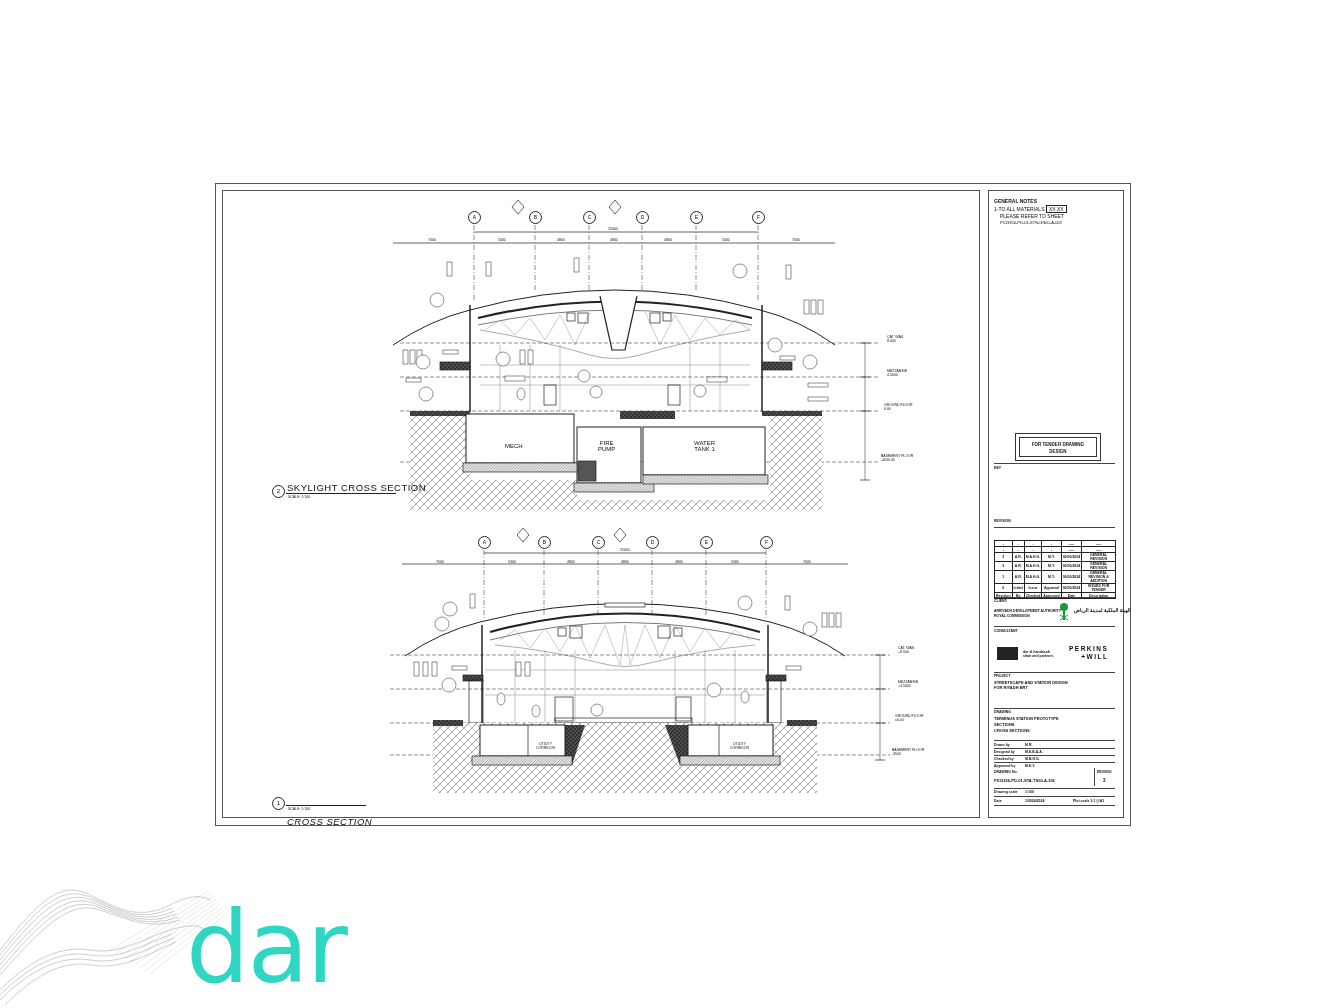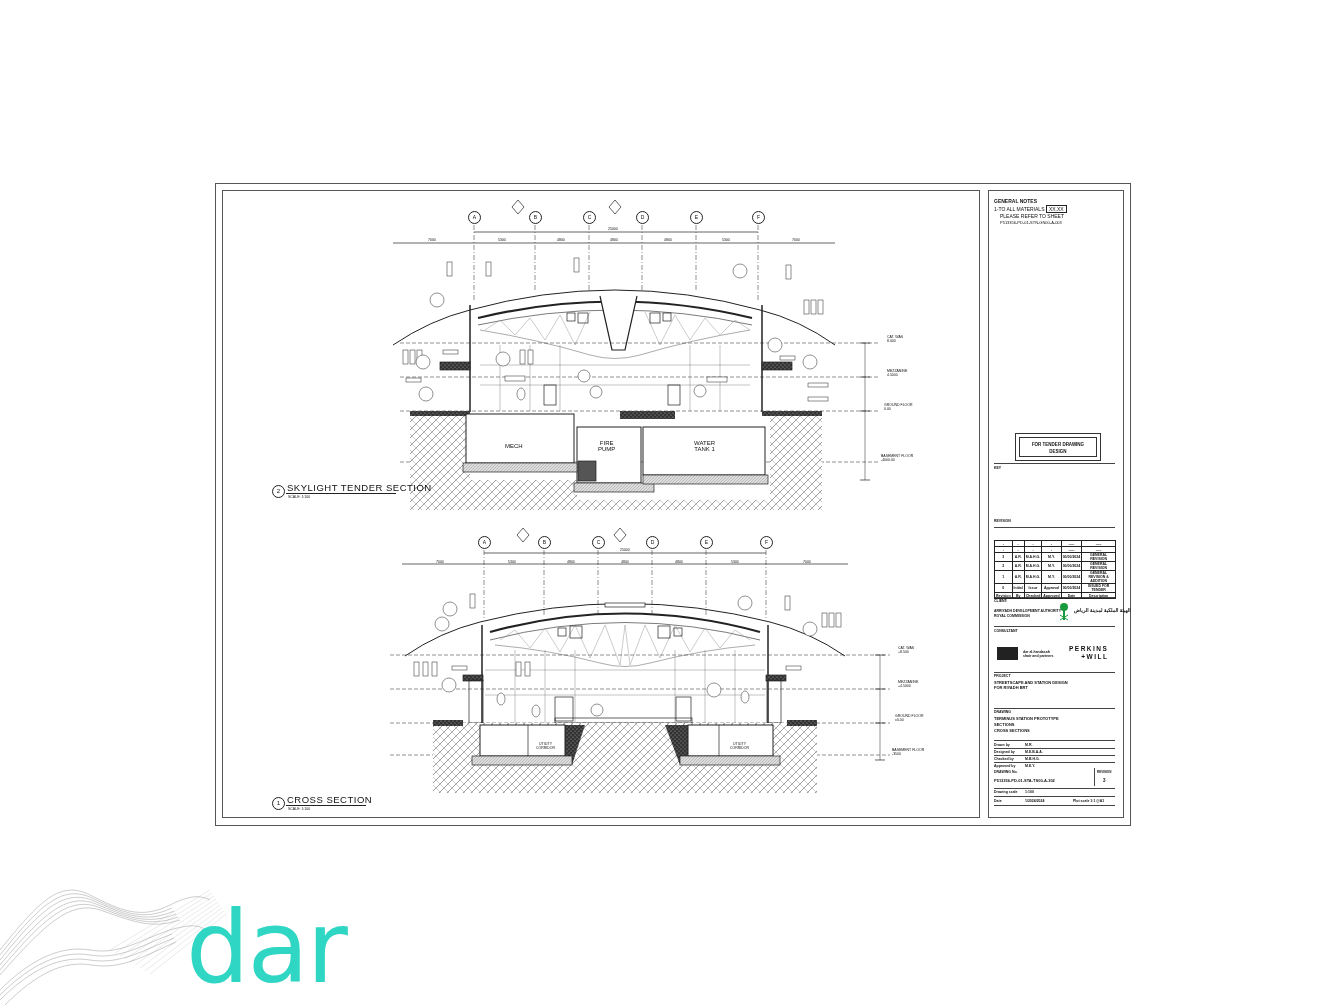--- a/index.html
+++ b/index.html
@@ -307,21 +307,21 @@
 PUMP</div>
 <div class="room" style="left:694px;top:440px;">WATER
 TANK 1</div>
 
 <div class="lvl" style="left:887px;top:335px;"><span>CAT. WAS</span><br><span>8.000</span></div>
 <div class="lvl" style="left:887px;top:369px;"><span>MEZZANINE</span><br><span>4.5000</span></div>
 <div class="lvl" style="left:884px;top:403px;"><span>GROUND FLOOR</span><br><span>0.00</span></div>
 <div class="lvl" style="left:881px;top:454px;"><span>BASEMENT FLOOR</span><br><span>-4000.00</span></div>
 
 <div class="sec-num" style="left:272px;top:485px;">2</div>
-<div class="sec-title" style="left:287px;top:482px;">SKYLIGHT TENDER SECTION</div>
+<div class="sec-title" style="left:287px;top:482px;">SKYLIGHT CROSS SECTION</div>
 <div class="sec-ul" style="left:286px;top:493px;width:110px;"></div>
 <div class="sec-scale" style="left:288px;top:495px;">SCALE: 1:100</div>
 
 <div class="grid" style="left:478px;top:536px;">A</div>
 <div class="grid" style="left:538px;top:536px;">B</div>
 <div class="grid" style="left:592px;top:536px;">C</div>
 <div class="grid" style="left:646px;top:536px;">D</div>
 <div class="grid" style="left:700px;top:536px;">E</div>
 <div class="grid" style="left:760px;top:536px;">F</div>
 <div class="dim" style="left:620px;top:548px;">25000</div>
@@ -337,21 +337,21 @@
 CORRIDOR</div>
 <div class="room" style="left:730px;top:742px;font-size:3.5px;line-height:4px;">UTILITY
 CORRIDOR</div>
 
 <div class="lvl" style="left:898px;top:646px;"><span>CAT. WAS</span><br><span>+8.500</span></div>
 <div class="lvl" style="left:898px;top:680px;"><span>MEZZANINE</span><br><span>+4.5000</span></div>
 <div class="lvl" style="left:895px;top:714px;"><span>GROUND FLOOR</span><br><span>±0.00</span></div>
 <div class="lvl" style="left:892px;top:748px;"><span>BASEMENT FLOOR</span><br><span>-3500</span></div>
 
 <div class="sec-num" style="left:272px;top:797px;">1</div>
-<div class="sec-title" style="left:287px;top:794px;">CROSS SECTION</div>
+<div class="sec-title" style="left:287px;top:816px;font-style:italic;">CROSS SECTION</div>
 <div class="sec-ul" style="left:286px;top:805px;width:80px;"></div>
 <div class="sec-scale" style="left:288px;top:807px;">SCALE: 1:100</div>
 
 <div class="tb">
   <div class="t" style="top:7px;font-size:5px;">GENERAL NOTES</div>
   <div class="t" style="top:15px;font-weight:normal;"><span>1-TO ALL MATERIALS</span> <span style="border:1px solid #222;padding:0 2px;">XX.XX</span></div>
   <div class="t" style="top:22px;left:11px;font-weight:normal;">PLEASE REFER TO SHEET</div>
   <div class="t" style="top:29px;left:11px;font-weight:normal;font-size:4px;">P513356-PD-01-STN-GN00-A-003</div>
 
   <div class="line" style="top:272px;"></div>

